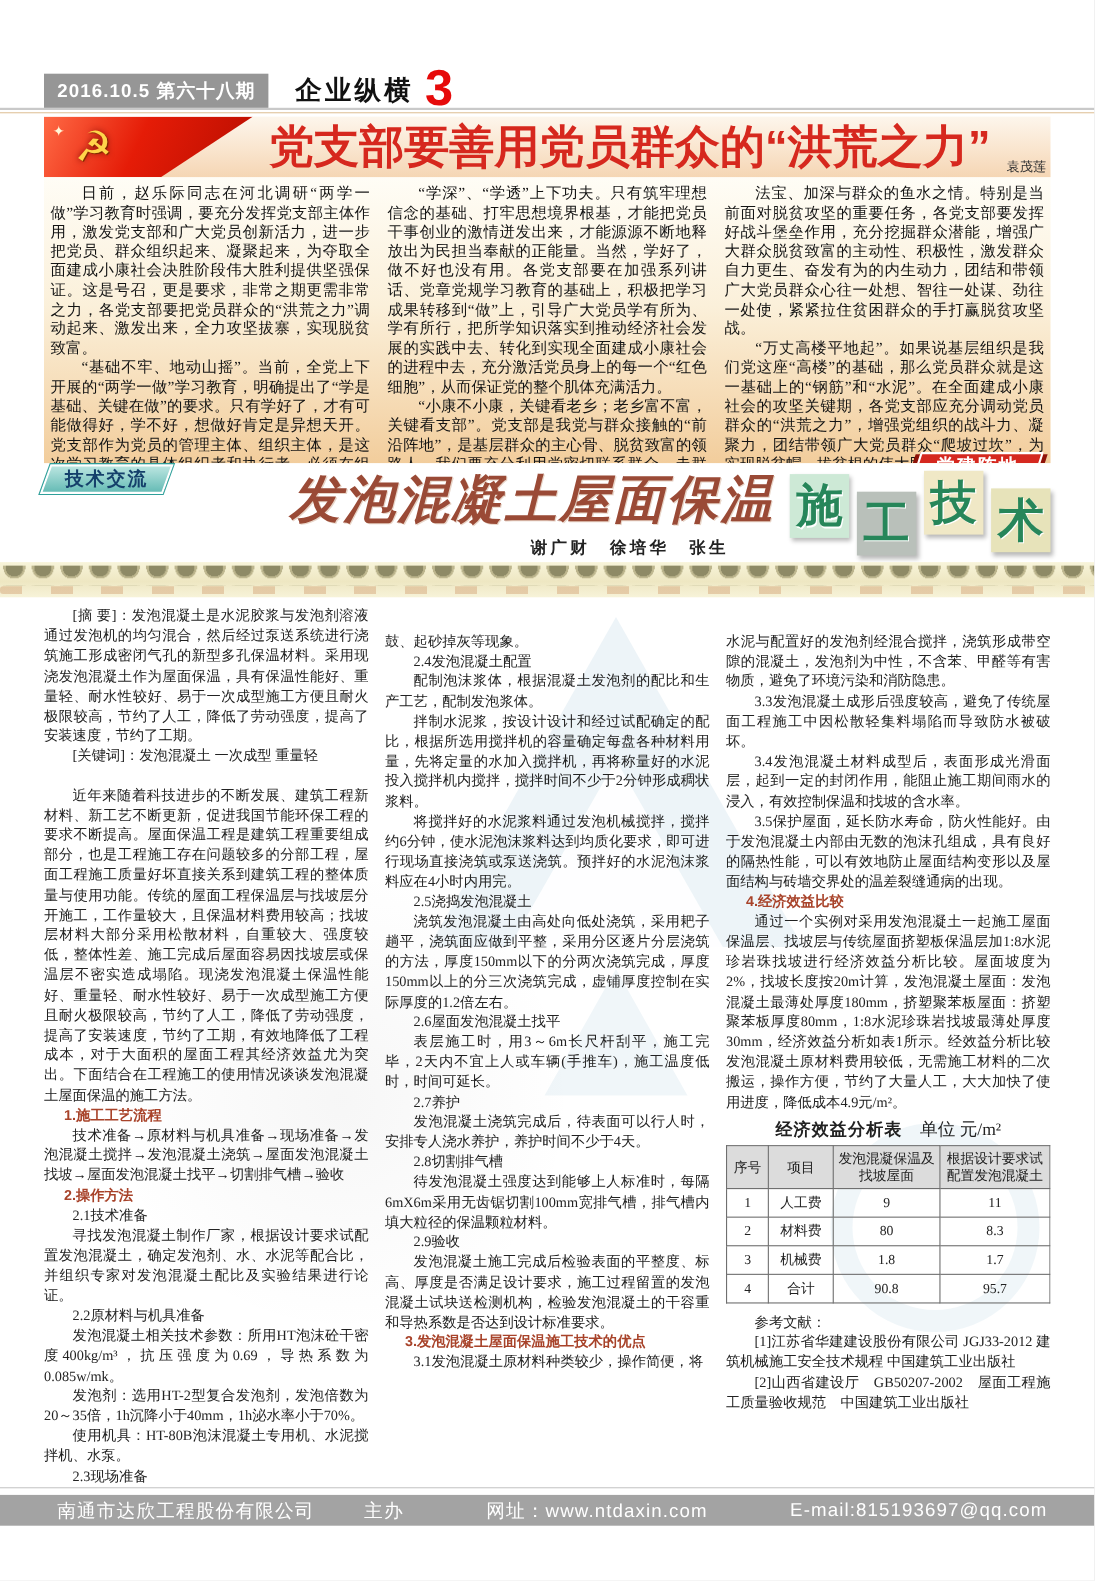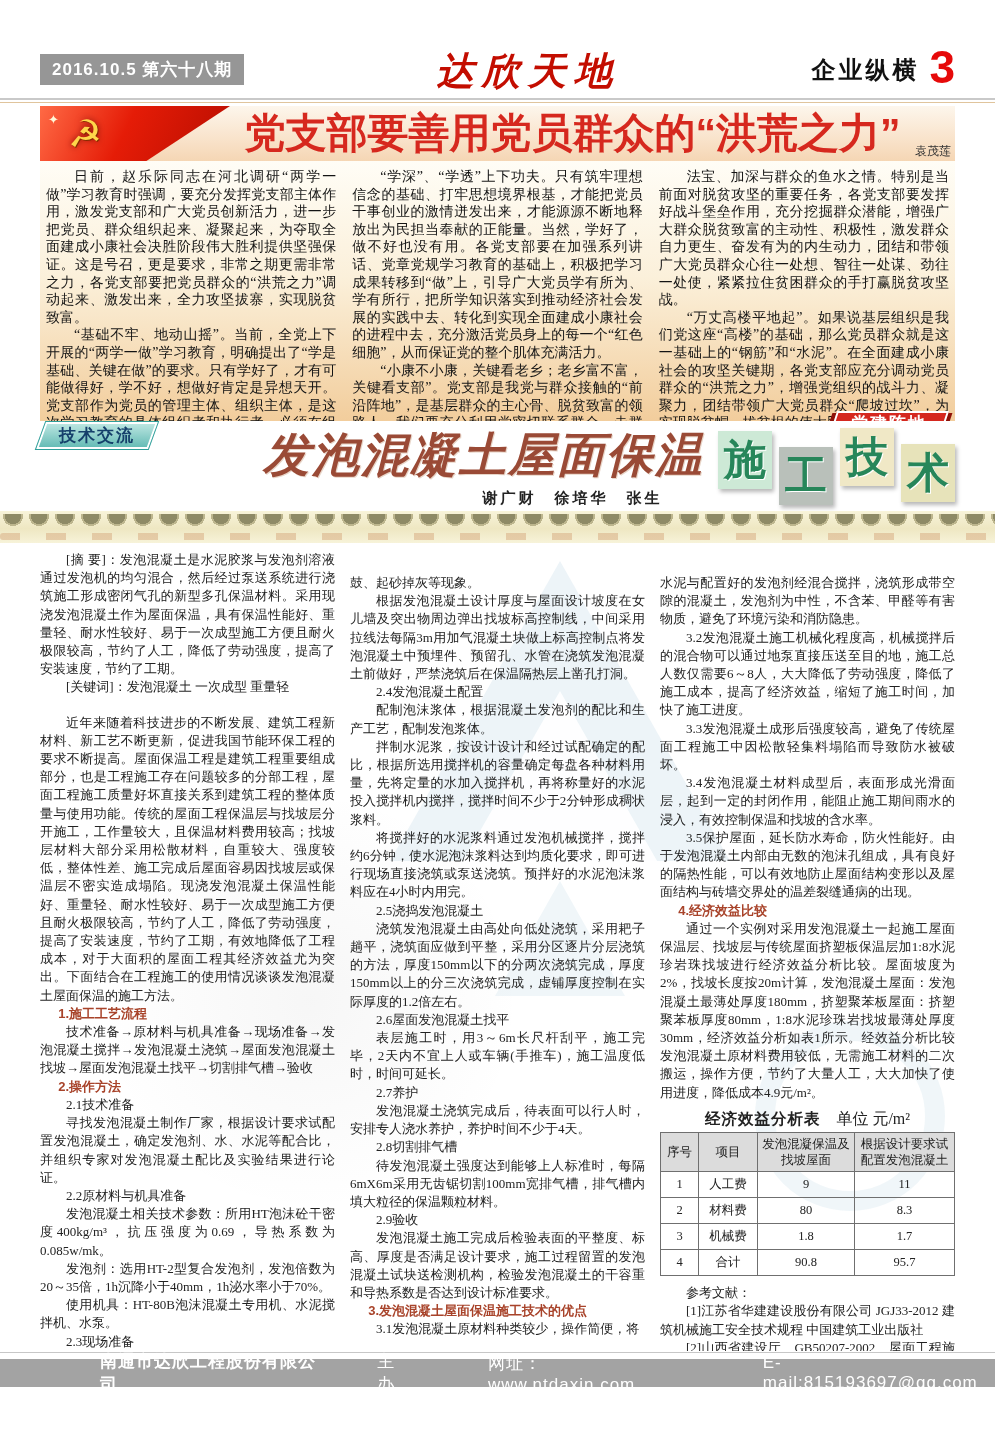--- a/index.html
+++ b/index.html
@@ -3,21 +3,21 @@
 <meta charset="utf-8">
 <style>
   * { box-sizing: border-box; }
   html,body { margin:0; padding:0; background:#e8e8e8; }
   .page {
     position:relative; width:995px; height:1437px; margin:0 auto;
     background:#ffffff; overflow:hidden;
     font-family:"Liberation Serif","DejaVu Serif",serif; color:#1c1c1c;
   }
   
-  .header { display:flex; align-items:flex-start; padding:54px 40px 0; height:98px;gap:24px; }
+  .header { display:flex; align-items:flex-end; padding:54px 40px 0; height:98px;gap:24px; }
   .date-box {
     background:#969696; color:#fff; font-family:"Liberation Sans","DejaVu Sans",sans-serif;
     font-size:17px; font-weight:bold; padding:4px 12px; letter-spacing:1px; white-space:nowrap;
   }
   .masthead {
     flex:1; text-align:center; color:#c30d00; font-size:38px; font-weight:bold; font-style:italic;
     letter-spacing:8px; margin-top:-8px; font-family:"Liberation Serif","DejaVu Serif",serif;
   }
   .section-wrap { display:flex; align-items:flex-end; white-space:nowrap; margin-top:-6px; }
   .section { font-size:24px; font-weight:bold; letter-spacing:3px; color:#111; }
@@ -135,33 +135,32 @@
   table.eco td { line-height:19px; }
   .refs { margin-top:8px; }
   .refs p { margin:0; text-indent:2em; }
   
   .footer-rule { position:absolute; left:0; right:0; bottom:84px; height:1px; background:#c7c7c7; }
   .footer {
     position:absolute; left:0; right:0; bottom:50px; height:28px; background:#a3a3a3;
     color:#fff; display:flex; align-items:center; font-family:"Liberation Sans","DejaVu Sans",sans-serif;
     font-size:17px; letter-spacing:1px;
   }
-  .footer .company { margin-left:100px;font-weight:bold; }
+  .footer .company { margin-left:52px; }
   .footer .role { margin-left:45px; }
   .footer .website { margin-left:75px; }
   .footer .email { margin-left:75px; }
 </style>
 </head>
 <body>
 
 <div class="page">
 
   <div class="header">
     <div class="date-box">2016.10.5 第六十八期</div>
-    <div class="masthead">达欣天地</div>
     <div class="section-wrap">
       <span class="section">企业纵横</span>
       <span class="pagenum">3</span>
     </div>
   </div>
   <div class="rules"></div>
 
   <div class="banner">
     <div class="flag">
       <span class="sparkle">✦</span>
@@ -226,42 +225,40 @@
       <p>2.2原材料与机具准备</p>
       <p>发泡混凝土相关技术参数：所用HT泡沫砼干密度400kg/m³，抗压强度为0.69，导热系数为0.085w/mk。</p>
       <p>发泡剂：选用HT-2型复合发泡剂，发泡倍数为20～35倍，1h沉降小于40mm，1h泌水率小于70%。</p>
       <p>使用机具：HT-80B泡沫混凝土专用机、水泥搅拌机、水泵。</p>
       <p>2.3现场准备</p>
       <p>基层钢筋混凝土板面必须清扫干净，无松动、空</p>
     </div>
 
     <div class="bcol">
       <p class="nh">鼓、起砂掉灰等现象。</p>
-      <p>根据发泡混凝土设计厚度与屋面设计坡度在女儿墙及突出物周边弹出找坡标高控制线，中间采用拉线法每隔3m用加气混凝土块做上标高控制点将发泡混凝土中预埋件、预留孔、水管在浇筑发泡混凝土前做好，严禁浇筑后在保温隔热层上凿孔打洞。</p>
       <p>2.4发泡混凝土配置</p>
       <p>配制泡沫浆体，根据混凝土发泡剂的配比和生产工艺，配制发泡浆体。</p>
       <p>拌制水泥浆，按设计设计和经过试配确定的配比，根据所选用搅拌机的容量确定每盘各种材料用量，先将定量的水加入搅拌机，再将称量好的水泥投入搅拌机内搅拌，搅拌时间不少于2分钟形成稠状浆料。</p>
       <p>将搅拌好的水泥浆料通过发泡机械搅拌，搅拌约6分钟，使水泥泡沫浆料达到均质化要求，即可进行现场直接浇筑或泵送浇筑。预拌好的水泥泡沫浆料应在4小时内用完。</p>
       <p>2.5浇捣发泡混凝土</p>
       <p>浇筑发泡混凝土由高处向低处浇筑，采用耙子趟平，浇筑面应做到平整，采用分区逐片分层浇筑的方法，厚度150mm以下的分两次浇筑完成，厚度150mm以上的分三次浇筑完成，虚铺厚度控制在实际厚度的1.2倍左右。</p>
       <p>2.6屋面发泡混凝土找平</p>
       <p>表层施工时，用3～6m长尺杆刮平，施工完毕，2天内不宜上人或车辆(手推车)，施工温度低时，时间可延长。</p>
       <p>2.7养护</p>
       <p>发泡混凝土浇筑完成后，待表面可以行人时，安排专人浇水养护，养护时间不少于4天。</p>
       <p>2.8切割排气槽</p>
       <p>待发泡混凝土强度达到能够上人标准时，每隔6mX6m采用无齿锯切割100mm宽排气槽，排气槽内填大粒径的保温颗粒材料。</p>
       <p>2.9验收</p>
       <p>发泡混凝土施工完成后检验表面的平整度、标高、厚度是否满足设计要求，施工过程留置的发泡混凝土试块送检测机构，检验发泡混凝土的干容重和导热系数是否达到设计标准要求。</p>
       <p class="hd">3.发泡混凝土屋面保温施工技术的优点</p>
       <p>3.1发泡混凝土原材料种类较少，操作简便，将</p>
     </div>
 
     <div class="bcol">
       <p class="nh">水泥与配置好的发泡剂经混合搅拌，浇筑形成带空隙的混凝土，发泡剂为中性，不含苯、甲醛等有害物质，避免了环境污染和消防隐患。</p>
-      <p>3.2发泡混凝土施工机械化程度高，机械搅拌后的混合物可以通过地泵直接压送至目的地，施工总人数仅需要6～8人，大大降低了劳动强度，降低了施工成本，提高了经济效益，缩短了施工时间，加快了施工进度。</p>
       <p>3.3发泡混凝土成形后强度较高，避免了传统屋面工程施工中因松散轻集料塌陷而导致防水被破坏。</p>
       <p>3.4发泡混凝土材料成型后，表面形成光滑面层，起到一定的封闭作用，能阻止施工期间雨水的浸入，有效控制保温和找坡的含水率。</p>
       <p>3.5保护屋面，延长防水寿命，防火性能好。由于发泡混凝土内部由无数的泡沫孔组成，具有良好的隔热性能，可以有效地防止屋面结构变形以及屋面结构与砖墙交界处的温差裂缝通病的出现。</p>
       <p class="hd">4.经济效益比较</p>
       <p>通过一个实例对采用发泡混凝土一起施工屋面保温层、找坡层与传统屋面挤塑板保温层加1:8水泥珍岩珠找坡进行经济效益分析比较。屋面坡度为2%，找坡长度按20m计算，发泡混凝土屋面：发泡混凝土最薄处厚度180mm，挤塑聚苯板屋面：挤塑聚苯板厚度80mm，1:8水泥珍珠岩找坡最薄处厚度30mm，经济效益分析如表1所示。经效益分析比较发泡混凝土原材料费用较低，无需施工材料的二次搬运，操作方便，节约了大量人工，大大加快了使用进度，降低成本4.9元/m²。</p>
 
       <div class="tbl-title-row">
         <span class="tbl-title">经济效益分析表</span>
         <span class="tbl-unit">单位 元/m²</span>
       </div>

